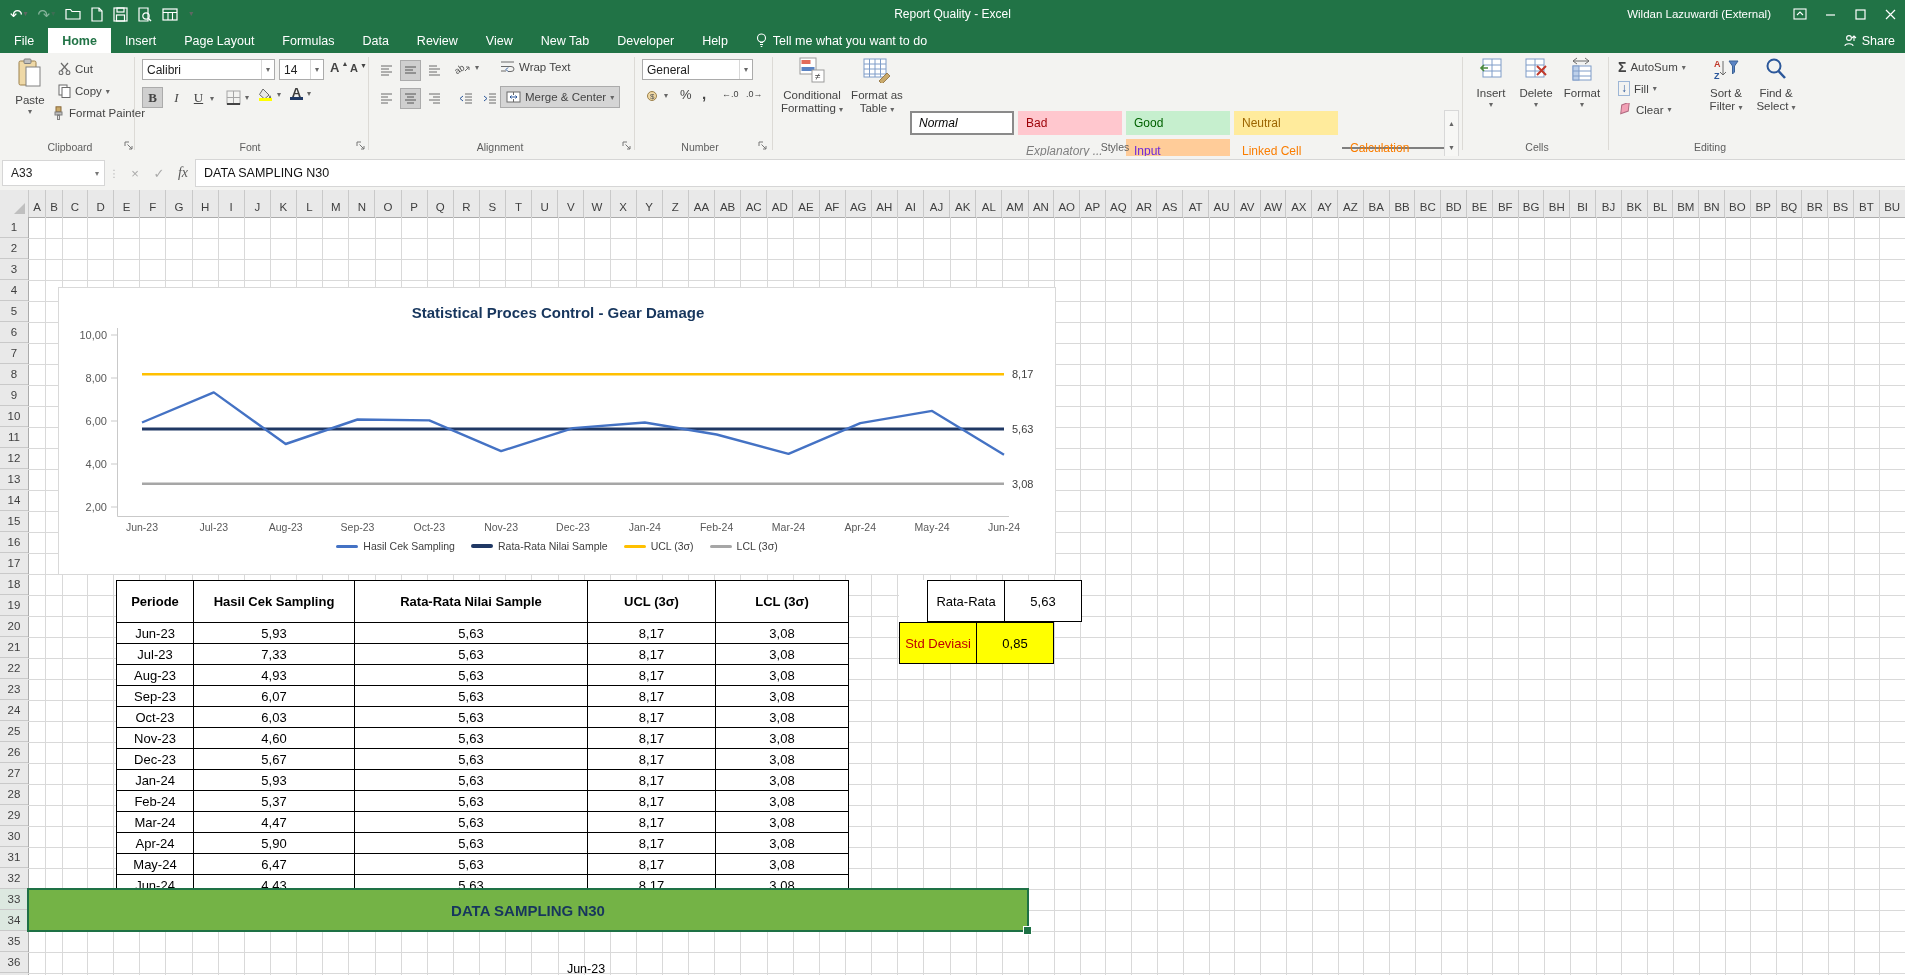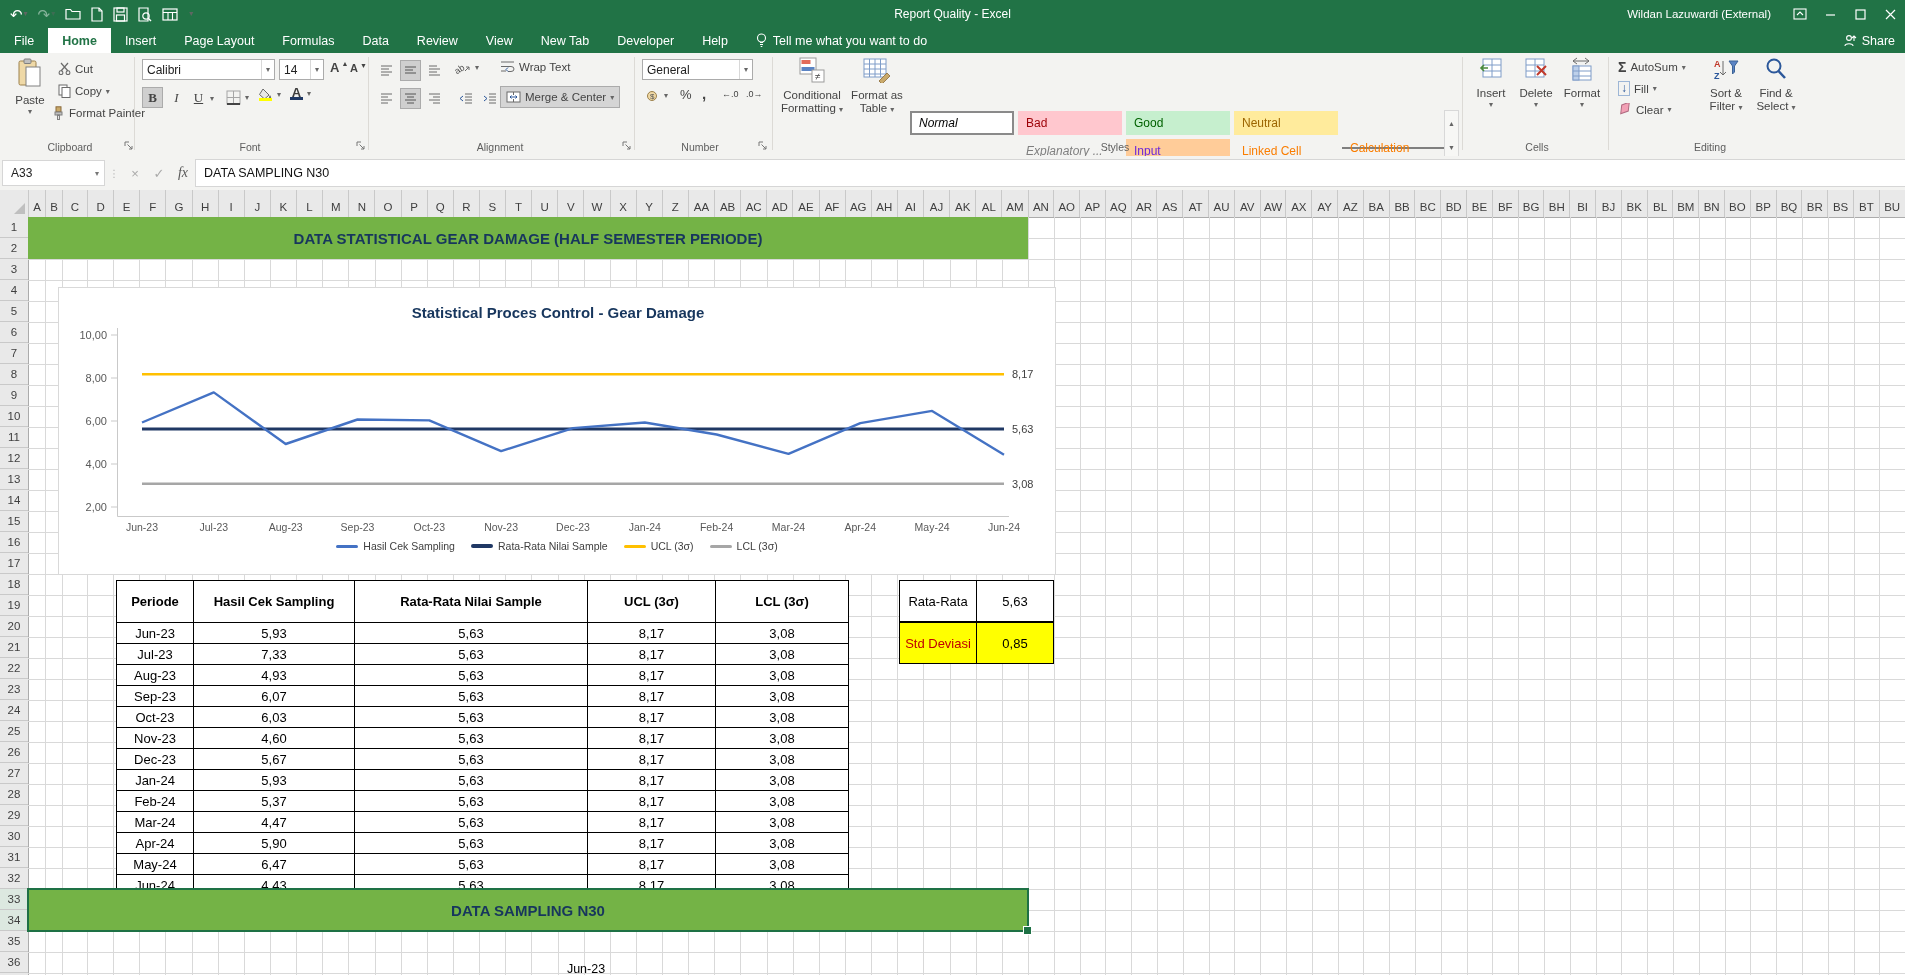--- a/index.html
+++ b/index.html
@@ -621,23 +621,20 @@
         <div class="rowhead sel">34</div>
         <div class="rowhead">35</div>
         <div class="rowhead">36</div>
       </div>
 
     <div class="gridwrap">
       <svg id="gridsvg" width="1877" height="758" style="position:absolute;left:0;top:0;">
           <path d="M17.5 0 V758 M34.5 0 V758 M59.5 0 V758 M85.5 0 V758 M111.5 0 V758 M137.5 0 V758 M164.5 0 V758 M190.5 0 V758 M216.5 0 V758 M242.5 0 V758 M268.5 0 V758 M294.5 0 V758 M320.5 0 V758 M347.5 0 V758 M373.5 0 V758 M399.5 0 V758 M425.5 0 V758 M451.5 0 V758 M477.5 0 V758 M503.5 0 V758 M530.5 0 V758 M556.5 0 V758 M582.5 0 V758 M608.5 0 V758 M634.5 0 V758 M660.5 0 V758 M686.5 0 V758 M712.5 0 V758 M739.5 0 V758 M765.5 0 V758 M791.5 0 V758 M817.5 0 V758 M843.5 0 V758 M869.5 0 V758 M895.5 0 V758 M922.5 0 V758 M948.5 0 V758 M974.5 0 V758 M1000.5 0 V758 M1026.5 0 V758 M1052.5 0 V758 M1077.5 0 V758 M1103.5 0 V758 M1129.5 0 V758 M1155.5 0 V758 M1181.5 0 V758 M1206.5 0 V758 M1232.5 0 V758 M1258.5 0 V758 M1284.5 0 V758 M1310.5 0 V758 M1335.5 0 V758 M1361.5 0 V758 M1387.5 0 V758 M1413.5 0 V758 M1439.5 0 V758 M1464.5 0 V758 M1490.5 0 V758 M1516.5 0 V758 M1542.5 0 V758 M1568.5 0 V758 M1593.5 0 V758 M1619.5 0 V758 M1645.5 0 V758 M1671.5 0 V758 M1697.5 0 V758 M1722.5 0 V758 M1748.5 0 V758 M1774.5 0 V758 M1800.5 0 V758 M1826.5 0 V758 M1851.5 0 V758 M0 21.5 H1877 M0 42.5 H1877 M0 63.5 H1877 M0 84.5 H1877 M0 105.5 H1877 M0 126.5 H1877 M0 147.5 H1877 M0 168.5 H1877 M0 189.5 H1877 M0 210.5 H1877 M0 231.5 H1877 M0 252.5 H1877 M0 273.5 H1877 M0 294.5 H1877 M0 315.5 H1877 M0 336.5 H1877 M0 357.5 H1877 M0 378.5 H1877 M0 399.5 H1877 M0 420.5 H1877 M0 441.5 H1877 M0 462.5 H1877 M0 483.5 H1877 M0 504.5 H1877 M0 525.5 H1877 M0 546.5 H1877 M0 567.5 H1877 M0 588.5 H1877 M0 609.5 H1877 M0 630.5 H1877 M0 651.5 H1877 M0 672.5 H1877 M0 693.5 H1877 M0 714.5 H1877 M0 735.5 H1877 M0 756.5 H1877 " stroke="#D9D9D9" stroke-width="1" fill="none"></path>
         </svg>
 
-      <div class="banner" style="left:0;top:0;width:1000px;height:42px;">
-        <span>DATA STATISTICAL GEAR DAMAGE (HALF SEMESTER PERIODE)</span>
-      </div>
 
       <div class="chartbox">
         <svg id="chart-svg" width="996" height="250">
             <text x="499" y="30" text-anchor="middle" font-size="15" font-weight="bold" fill="#17365D" font-family="Liberation Sans,sans-serif">Statistical Proces Control - Gear Damage</text>
             <path d="M58.5 40 V228.5 M58.5 228.5 H950" stroke="#C9C9C9" fill="none"></path>
             <path d="M52 47 H58" stroke="#C9C9C9"></path>
             <text x="48" y="51" text-anchor="end" font-size="11" fill="#595959" font-family="Liberation Sans,sans-serif">10,00</text>
             <path d="M52 90 H58" stroke="#C9C9C9"></path>
             <text x="48" y="94" text-anchor="end" font-size="11" fill="#595959" font-family="Liberation Sans,sans-serif">8,00</text>
             <path d="M52 133 H58" stroke="#C9C9C9"></path>
@@ -792,21 +789,21 @@
             <tr>
               <td>Jun-24</td>
               <td>4,43</td>
               <td>5,63</td>
               <td>8,17</td>
               <td>3,08</td>
             </tr>
           </tbody>
       </table>
 
-      <div class="statsbox" style="top:363px;">
+      <div class="statsbox" style="top:363px;padding-left:28px;">
         <div>Rata-Rata</div>
         <div>5,63</div>
       </div>
       <div class="statsbox" id="stdbox" style="top:405px;">
         <div id="stdlabel" style="background: rgb(255, 255, 0); color: rgb(192, 0, 0);">Std Deviasi</div>
         <div style="background: rgb(255, 255, 0);">0,85</div>
       </div>
 
       <div class="banner selbox" style="left:0;top:672px;width:1000px;height:42px;">
         <span>DATA SAMPLING N30</span>

